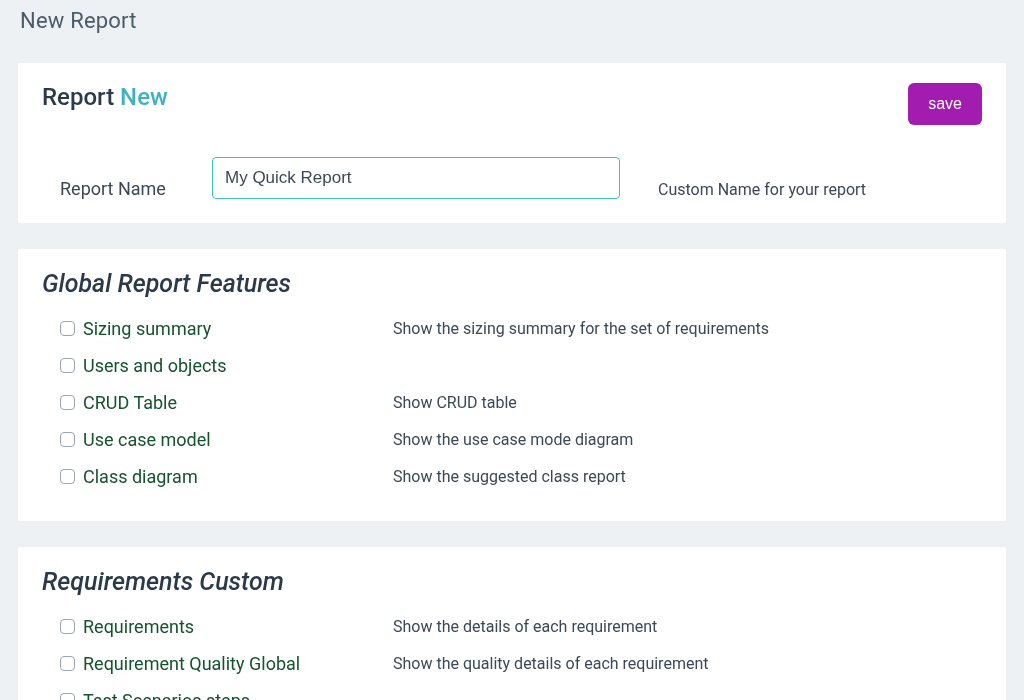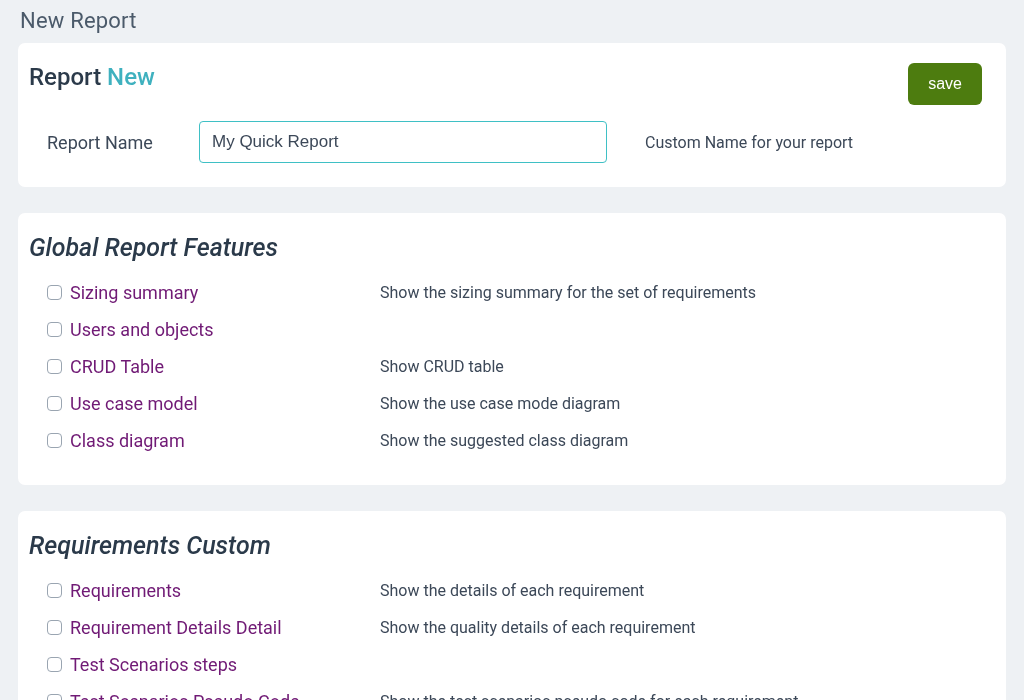--- a/index.html
+++ b/index.html
@@ -13,73 +13,74 @@
       color: #3c4858;
       width: 1024px;
       height: 700px;
       overflow: hidden;
       padding: 0 18px 0 18px;
     }
     .page-title {
       font-size: 22px;
       font-weight: 400;
       color: #4b5a6a;
-      padding: 8px 0 10px 2px;
+      padding: 8px 0 30px 2px;
       letter-spacing: 0.2px;
     }
     .card {
       background: #fff;
-      border-radius: 7px;
-      padding: 20px 24px 24px 11px;
+      border-radius: 2px;
+      padding: 20px 24px 24px 24px;
       margin-bottom: 26px;
     }
     .report-header {
       display: flex;
       align-items: flex-start;
       justify-content: space-between;
     }
     .report-heading {
       font-size: 24px;
       font-weight: 500;
       color: #2b3a4a;
     }
     .report-heading .new {
       color: #3fb1bf;
       font-weight: 500;
     }
     .save-btn {
-      background: #4d7c0f;
+      background: #a21caf;
       color: #fff;
       border: none;
       border-radius: 6px;
       padding: 12px 20px;
       font-size: 16px;
       cursor: pointer;
     }
     .report-name-row {
       display: flex;
-      align-items: center;
+      align-items: flex-end;
       margin-top: 16px;
       gap: 30px;
     }
     .report-name-label {
       font-size: 18px;
       color: #3c4858;
       width: 140px;
       padding-left: 18px;
     }
     .report-name-input {
       width: 408px;
       height: 42px;
       border: 1px solid #3fc0c5;
       border-radius: 4px;
       padding: 0 12px;
       font-size: 17px;
       color: #3c4858;
       outline: none;
+      margin-top: 16px;
     }
     .report-name-hint {
       font-size: 16px;
       color: #3c4858;
       margin-left: 8px;
     }
     .section-title {
       font-size: 25px;
       font-weight: 500;
       color: #2b3a4a;
@@ -96,21 +97,21 @@
       height: 15px;
       border: 1.5px solid #9aa5b1;
       border-radius: 4px;
       margin-right: 8px;
       flex-shrink: 0;
       background: #fff;
       cursor: pointer;
     }
     .feature-label {
       font-size: 18px;
-      color: #701a75;
+      color: #14532d;
       width: 310px;
     }
     .feature-desc {
       font-size: 16px;
       color: #3c4858;
     }
   </style>
 </head>
 <body>
 
@@ -149,35 +150,35 @@
     <div class="feature-desc">Show CRUD table</div>
   </div>
   <div class="feature-row">
     <div class="checkbox"></div>
     <div class="feature-label">Use case model</div>
     <div class="feature-desc">Show the use case mode diagram</div>
   </div>
   <div class="feature-row">
     <div class="checkbox"></div>
     <div class="feature-label">Class diagram</div>
-    <div class="feature-desc">Show the suggested class diagram</div>
+    <div class="feature-desc">Show the suggested class report</div>
   </div>
 </div>
 
 <div class="card">
   <div class="section-title">Requirements Custom</div>
 
   <div class="feature-row">
     <div class="checkbox"></div>
     <div class="feature-label">Requirements</div>
     <div class="feature-desc">Show the details of each requirement</div>
   </div>
   <div class="feature-row">
     <div class="checkbox"></div>
-    <div class="feature-label">Requirement Details Detail</div>
+    <div class="feature-label">Requirement Quality Global</div>
     <div class="feature-desc">Show the quality details of each requirement</div>
   </div>
   <div class="feature-row">
     <div class="checkbox"></div>
     <div class="feature-label">Test Scenarios steps</div>
   </div>
   <div class="feature-row">
     <div class="checkbox"></div>
     <div class="feature-label">Test Scenarios Pseudo Code</div>
     <div class="feature-desc">Show the test scenarios pseudo code for each requirement</div>

